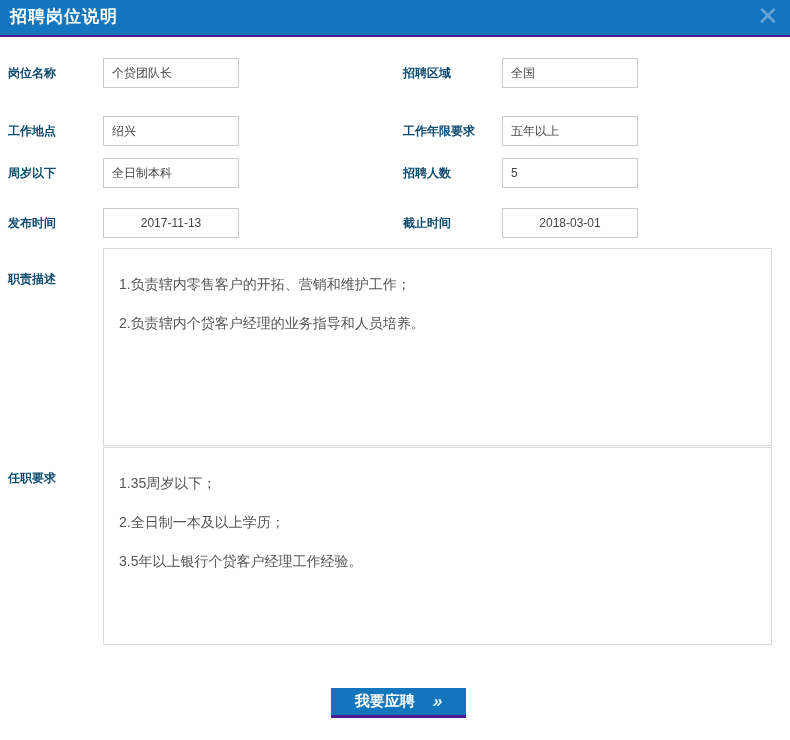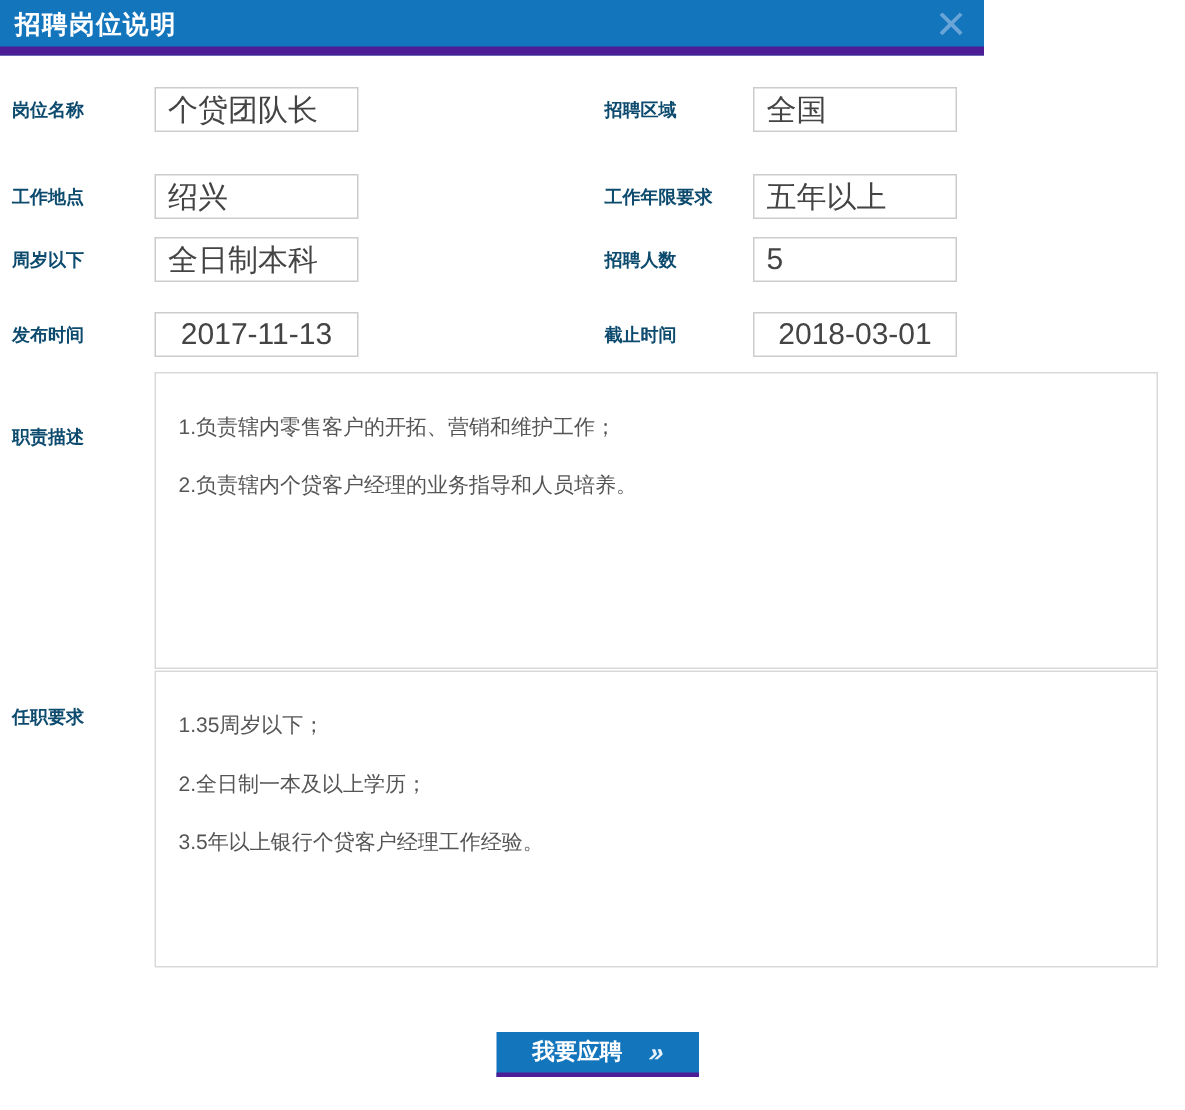--- a/index.html
+++ b/index.html
@@ -11,23 +11,23 @@
   }
   .dialog {
     position: absolute;
     left: 0; top: 0;
     width: 790px; height: 740px;
     background: #ffffff;
   }
   .dialog-header {
     position: absolute;
     left: 0; top: 0;
-    width: 656px; height: 37px;
+    width: 790px; height: 37px;
     background: #1375bc;
-    border-bottom: 6px solid #4c1d95;
+    border-bottom: 2px solid #4c1d95;
   }
   .dialog-title {
     position: absolute;
     left: 10px; top: 0;
     line-height: 33px;
     font-size: 17px;
     font-weight: bold;
     color: #ffffff;
     letter-spacing: 1px;
   }
@@ -51,21 +51,21 @@
     font-weight: bold;
     color: #0c4a6e;
     white-space: nowrap;
   }
   .f-input {
     position: absolute;
     width: 136px; height: 30px;
     border: 1px solid #cccccc;
     background: #ffffff;
     padding: 8px 8px;
-    font-size: 20px;
+    font-size: 12px;
     color: #444444;
     font-family: "Liberation Sans", "DejaVu Sans", sans-serif;
     outline: none;
   }
   .f-textarea {
     position: absolute;
     left: 103px;
     width: 669px; height: 198px;
     border: 1px solid #d9d9d9;
     background: #ffffff;
@@ -80,21 +80,21 @@
   }
   
   .r1 { top: 58px; }
   .r2 { top: 116px; }
   .r3 { top: 158px; }
   .r4 { top: 208px; text-align: center; }
   .col-l-label { left: 8px; }
   .col-l-input { left: 103px; }
   .col-r-label { left: 403px; }
   .col-r-input { left: 502px; }
-  .lbl-duties { left: 8px; top: 276px; font-family: Liberation Serif, serif; }
+  .lbl-duties { left: 8px; top: 264px; font-family: Liberation Serif, serif; }
   .ta-duties  { top: 248px; }
   .lbl-req    { left: 8px; top: 463px; }
   .ta-req     { top: 447px; }
   .apply-button {
     position: absolute;
     left: 331px; top: 688px;
     width: 135px; height: 30px;
     background: #1375bc;
     border: none;
     border-bottom: 3px solid #4c1d95;

